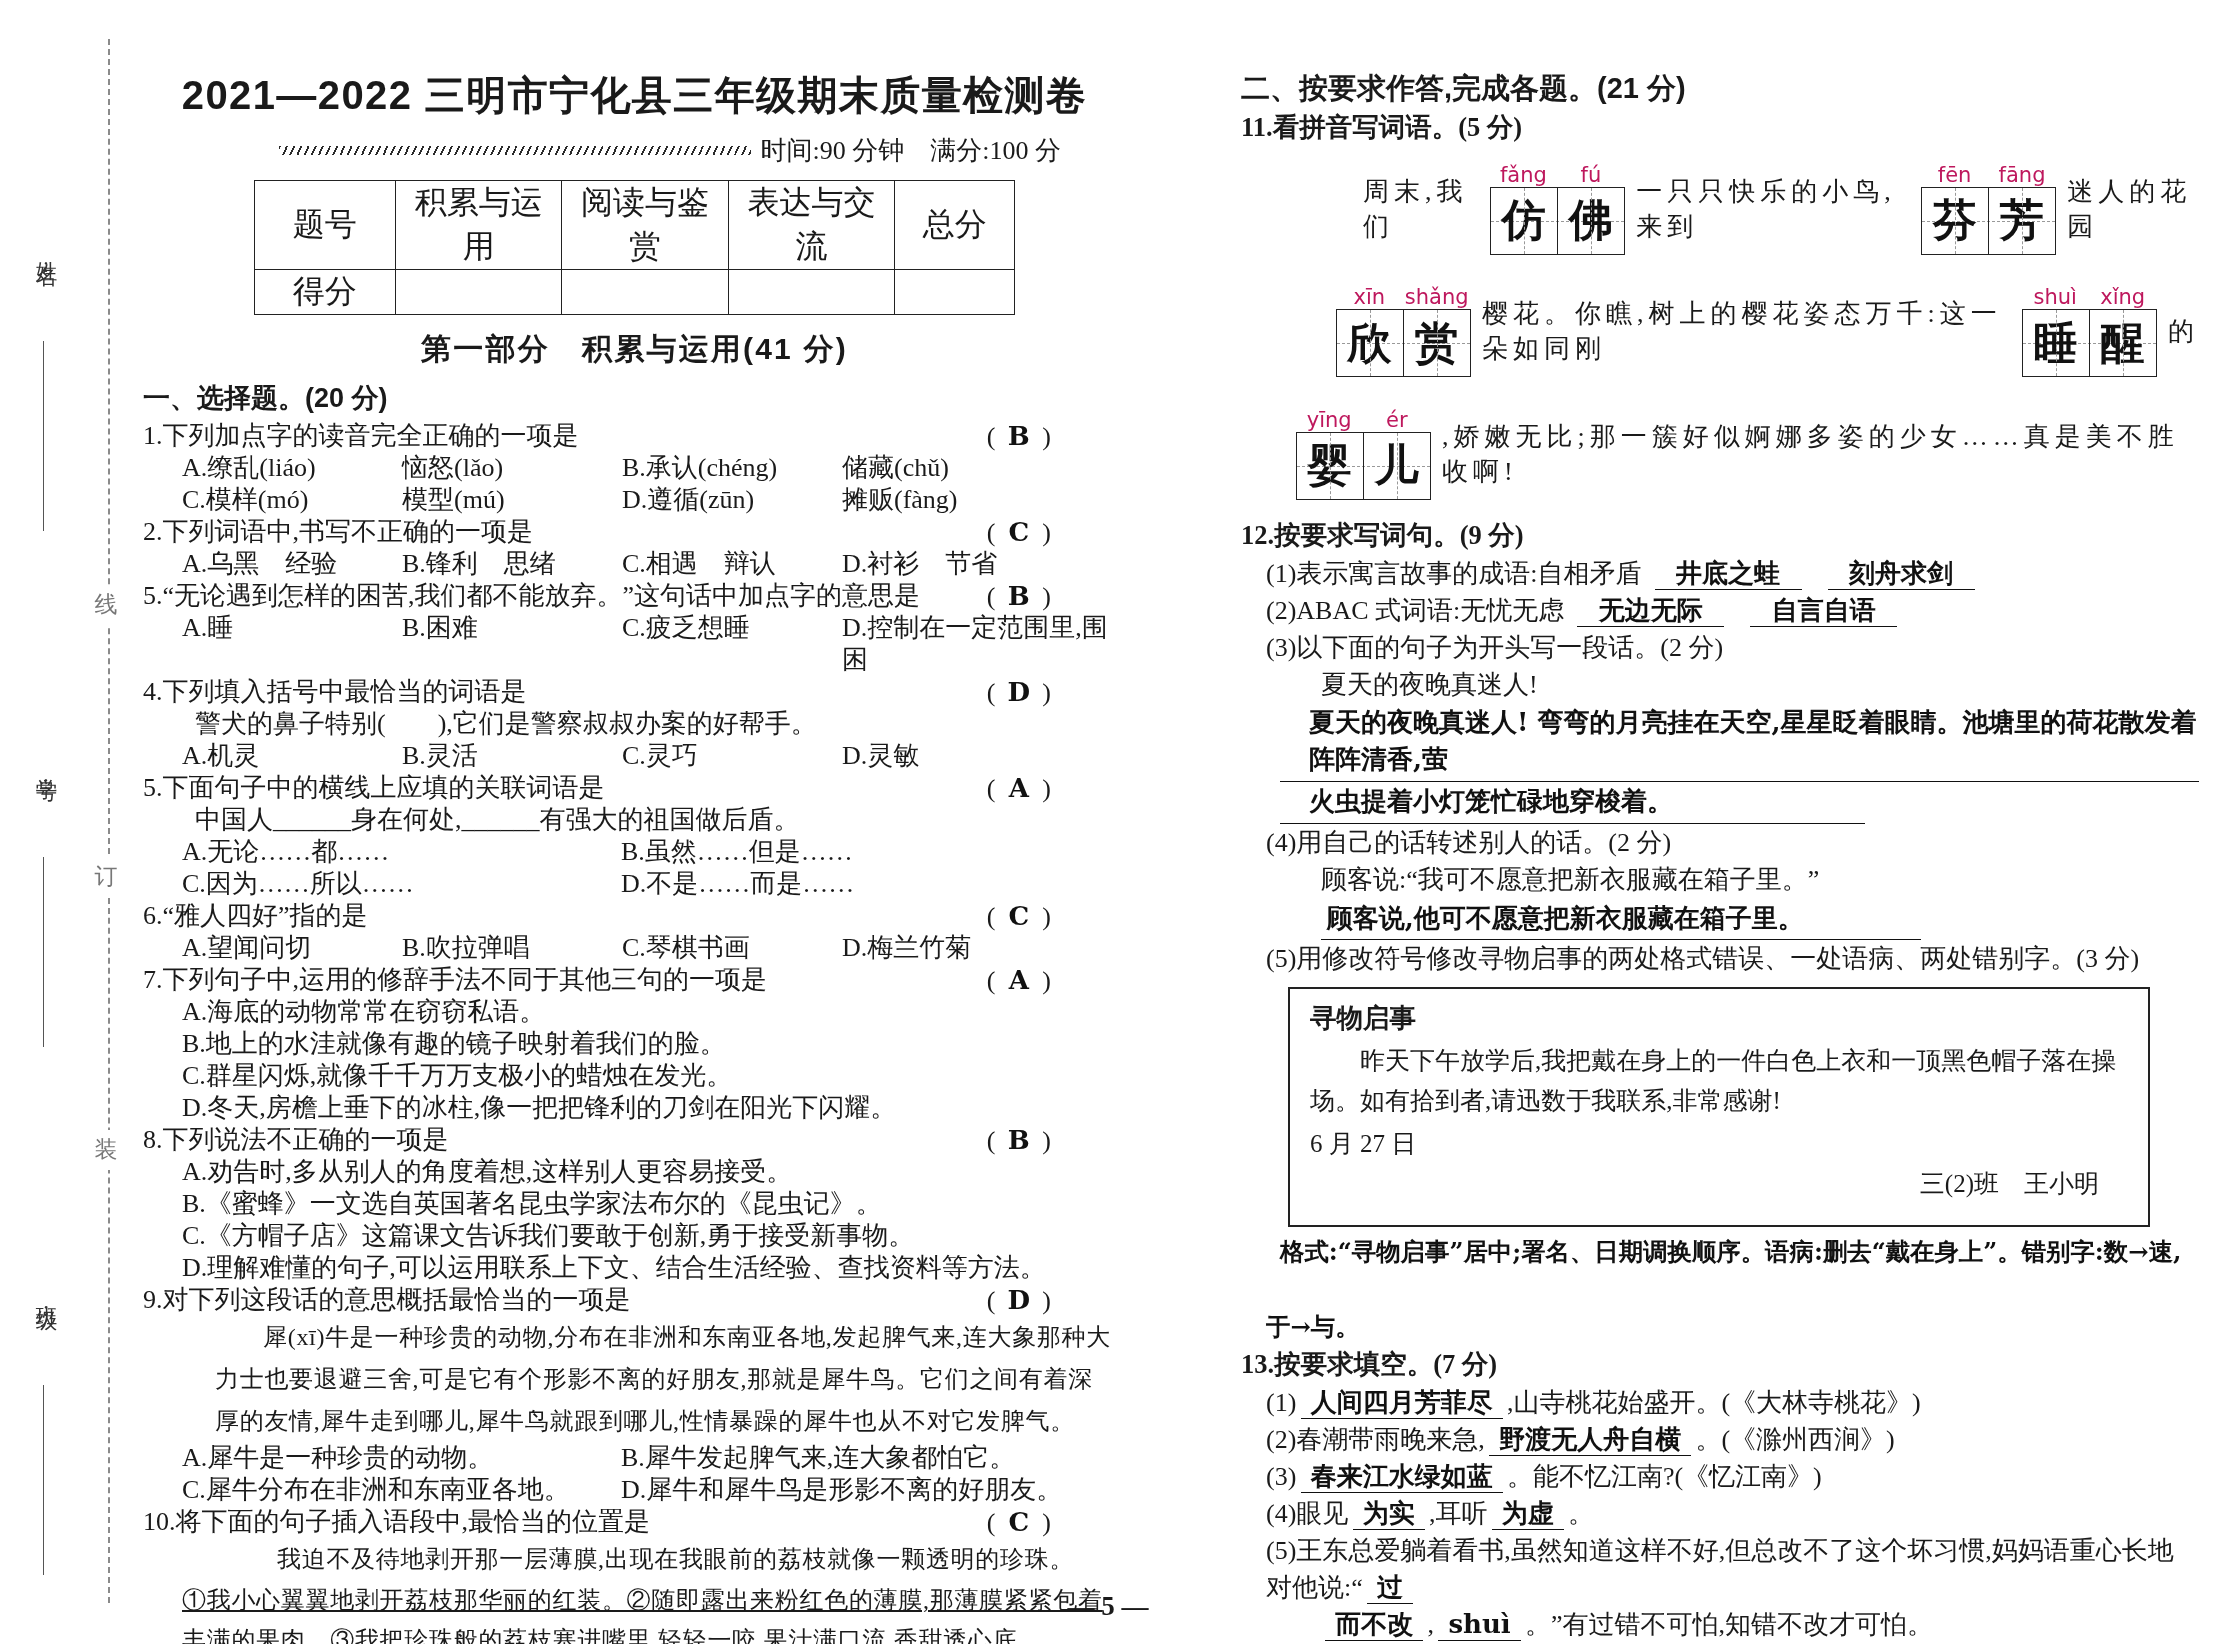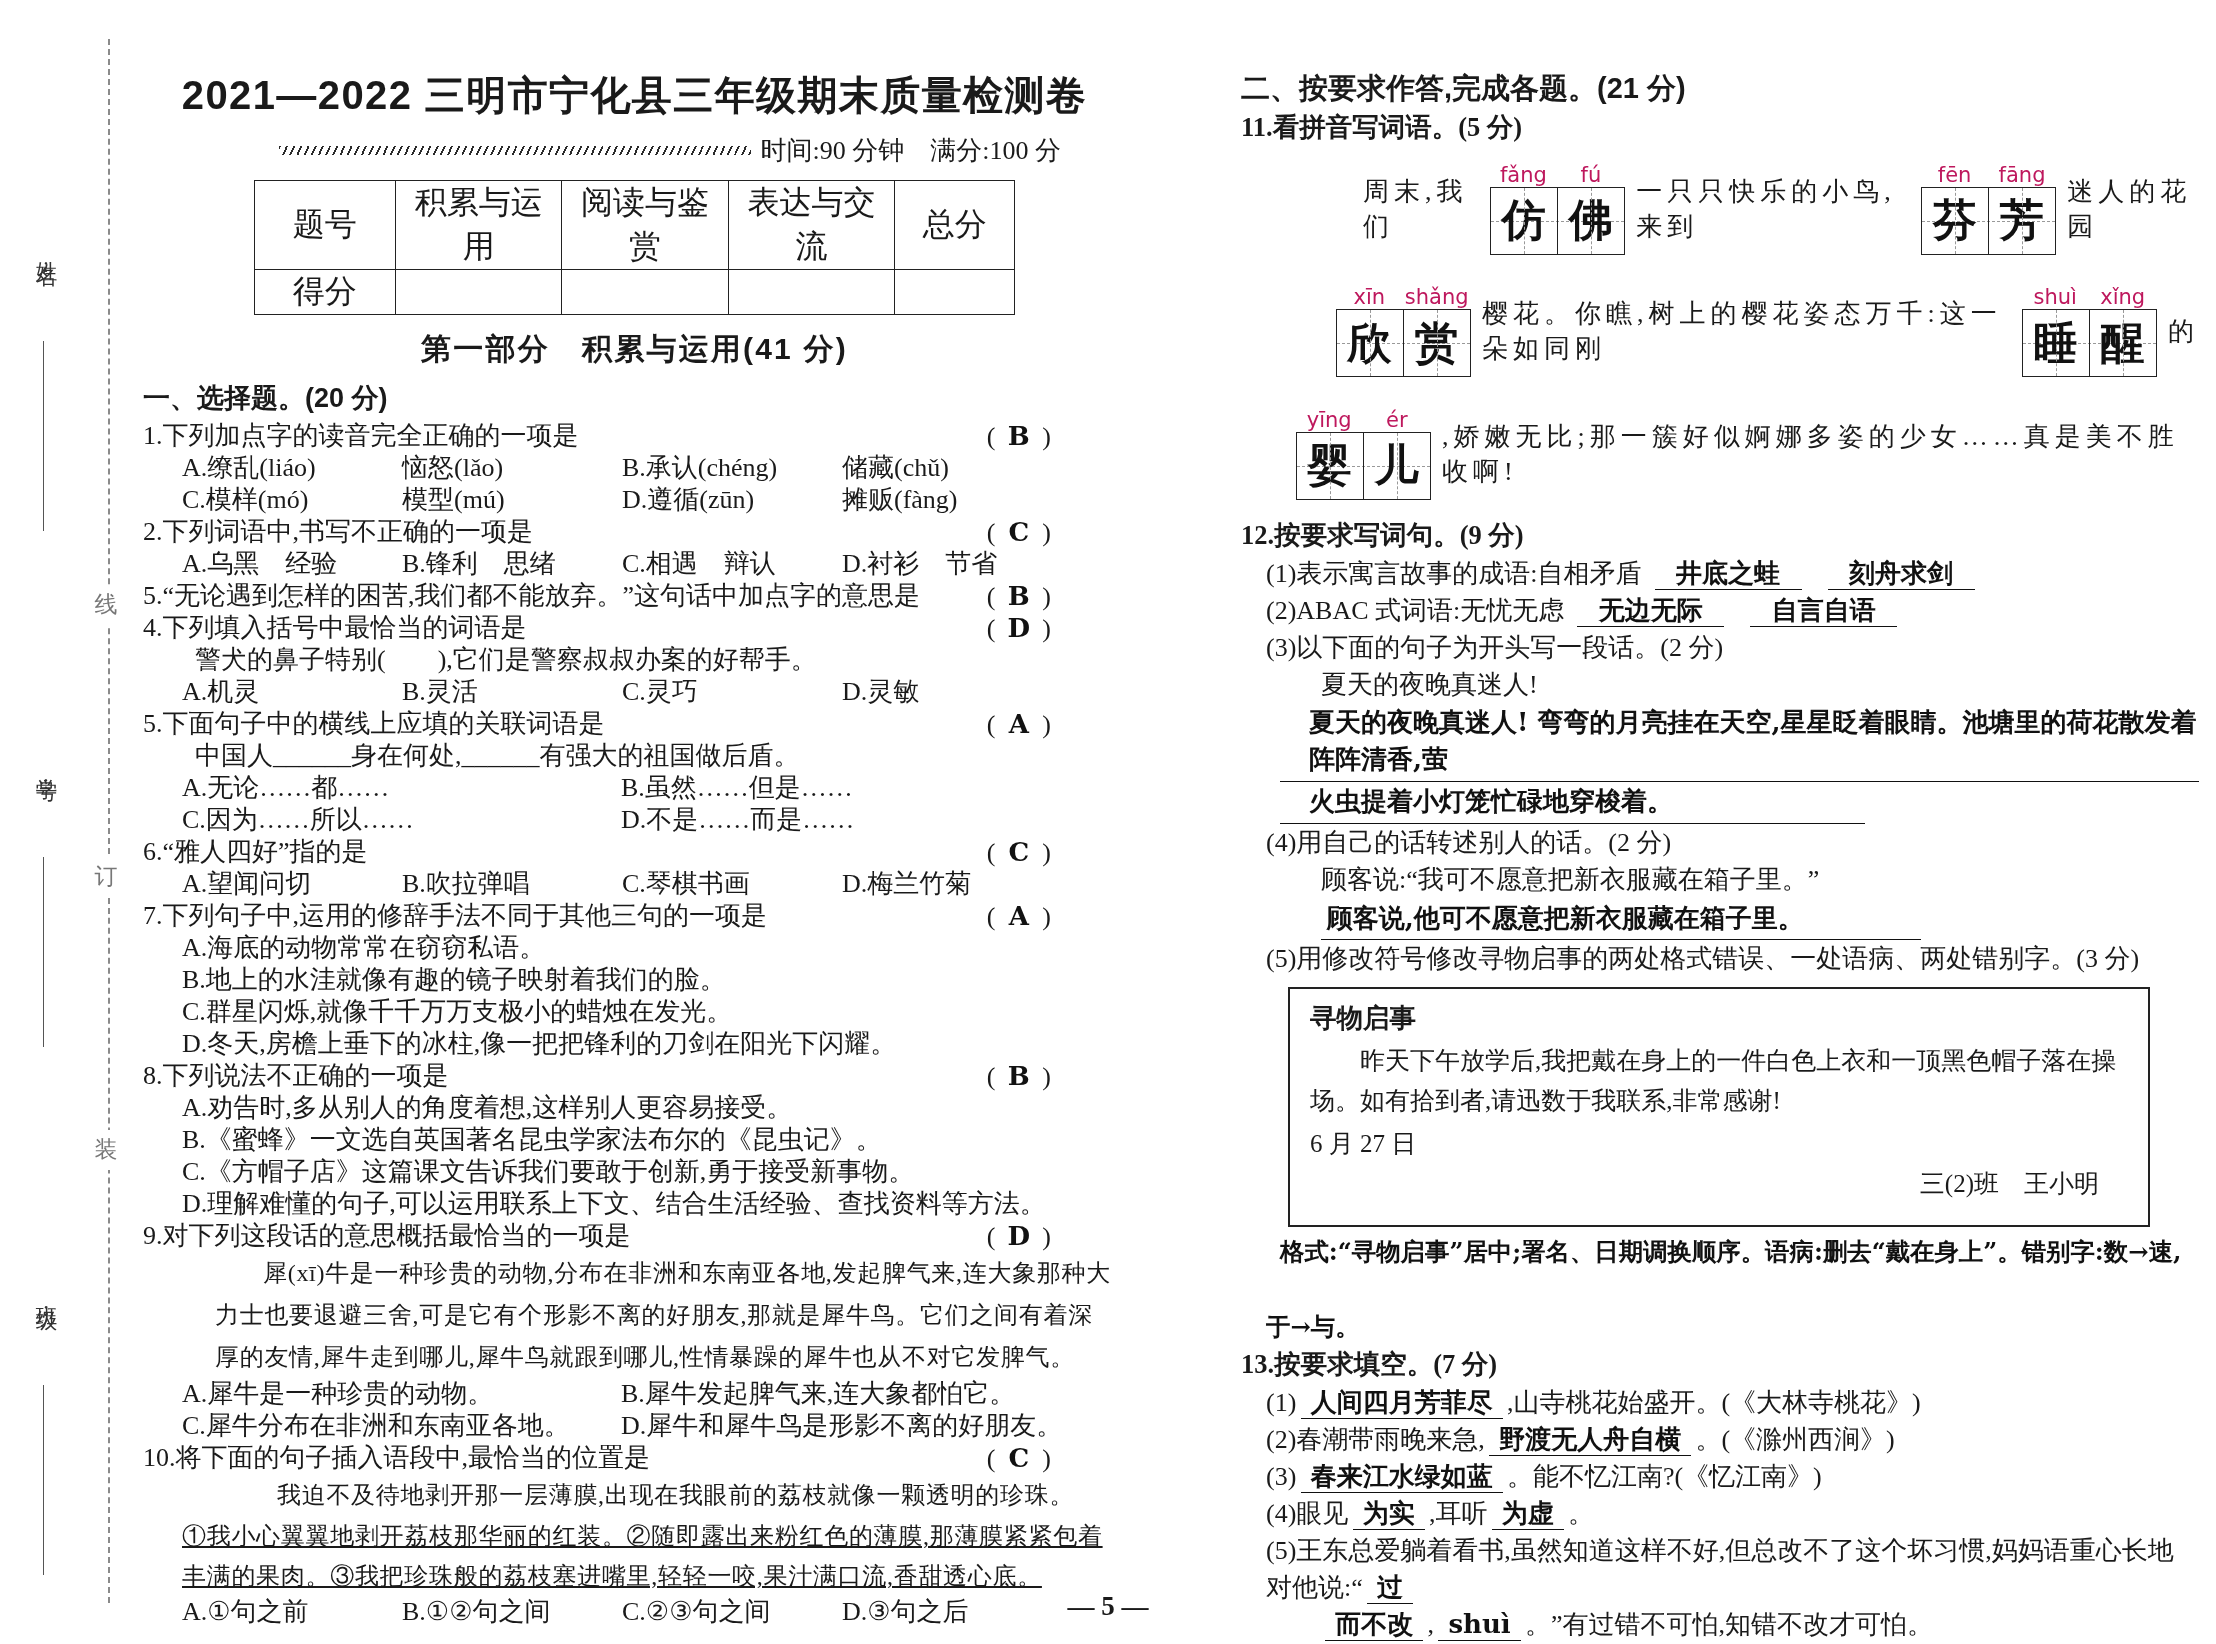--- a/index.html
+++ b/index.html
@@ -147,20 +147,26 @@
         <span>A.乌黑　经验</span>
           <span>B.锋利　思绪</span>
           <span>C.相遇　辩认</span>
           <span>D.衬衫　节省</span>
       </div>
     </div>
 
     <div class="q">
       <div class="line"><span>5.“无论遇到怎样的困苦,我们都不能放弃。”这句话中加点字的意思是</span>
         <span class="ans">(<b class="hw al">B</b>)</span></div>
+      <div class="opts g4">
+        <span>A.睡</span>
+          <span>B.困难</span>
+          <span>C.疲乏想睡</span>
+          <span>D.控制在一定范围里,围困</span>
+      </div>
     </div>
 
     <div class="q">
       <div class="line"><span>4.下列填入括号中最恰当的词语是</span>
         <span class="ans">(<b class="hw al">D</b>)</span></div>
       <div class="sub">警犬的鼻子特别(　　),它们是警察叔叔办案的好帮手。</div>
       <div class="opts g4">
         <span>A.机灵</span>
           <span>B.灵活</span>
           <span>C.灵巧</span>

